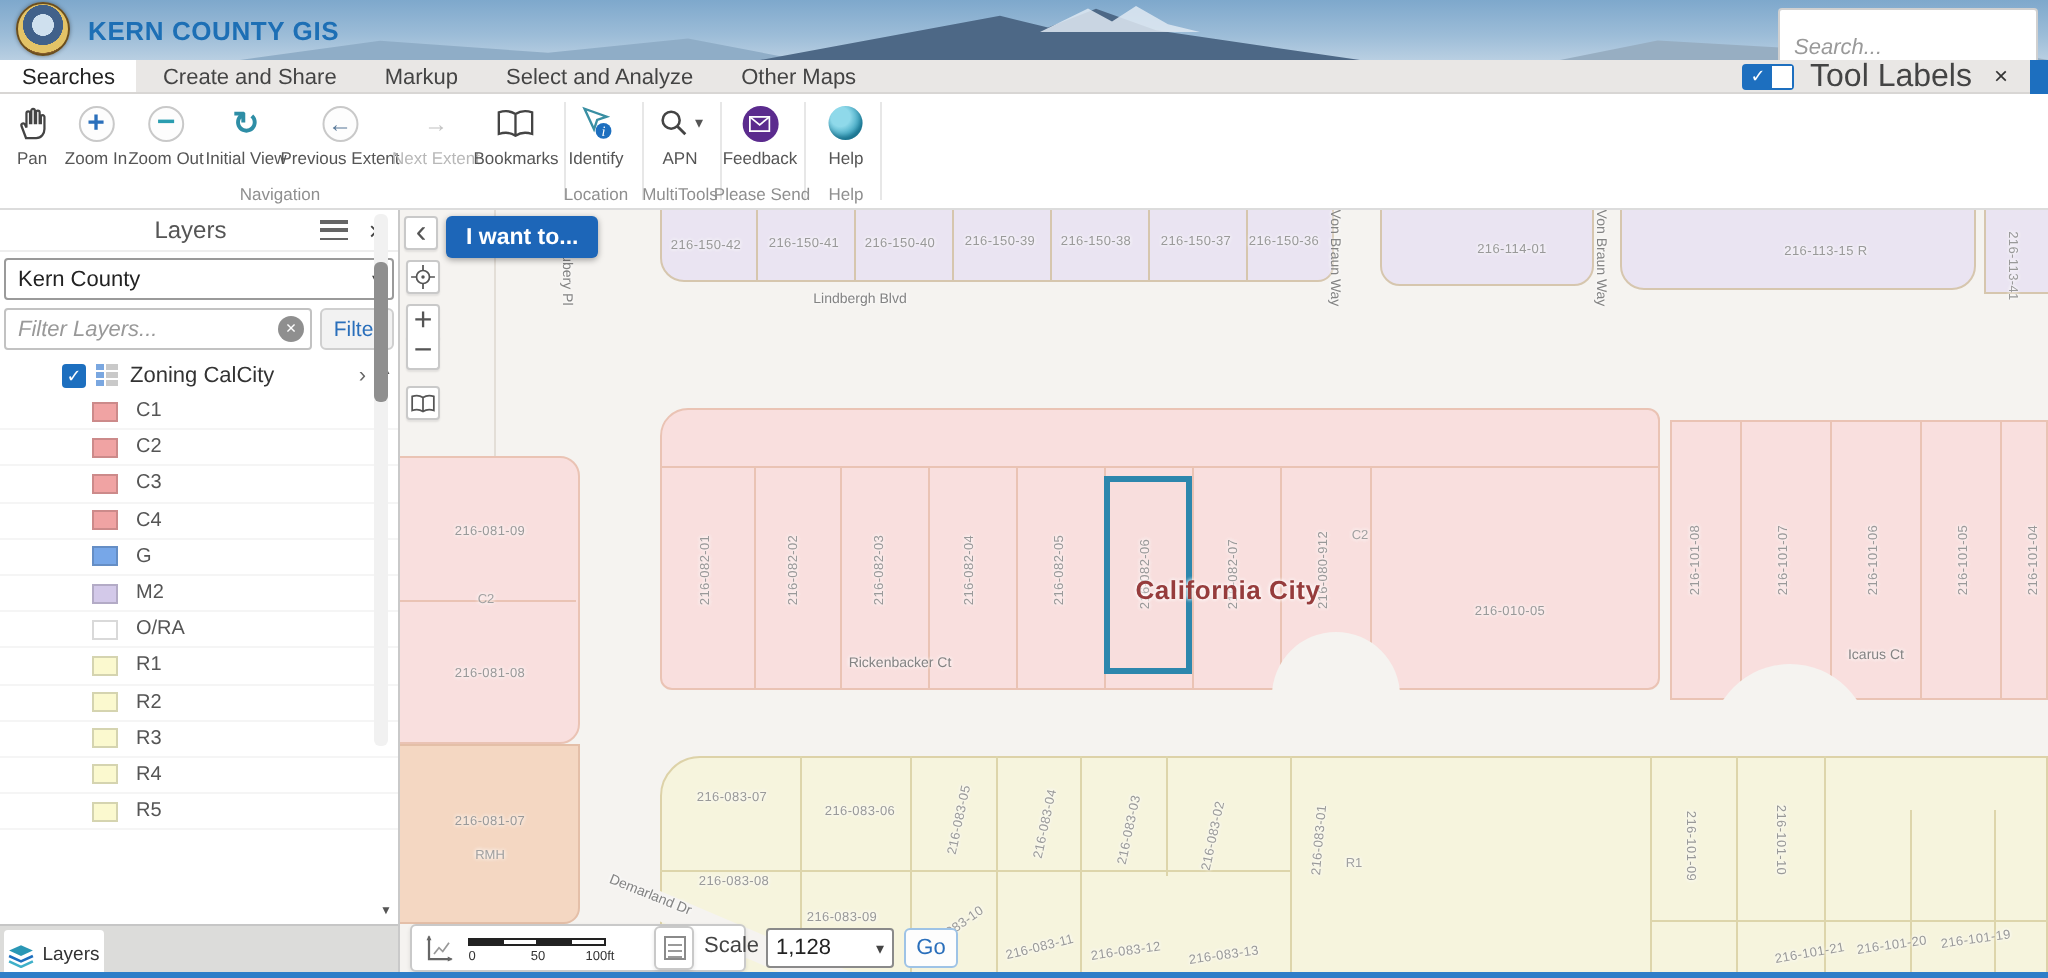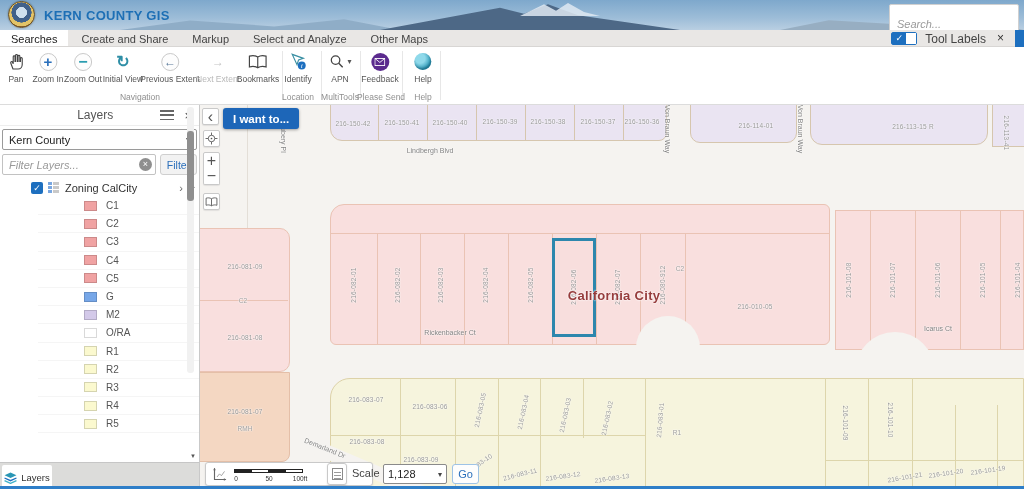--- a/index.html
+++ b/index.html
@@ -27,21 +27,21 @@
 
   
   .tabbar { position:relative; height:17px; background:#e9e7e5; border-bottom:1px solid #d8d6d4; display:flex; align-items:stretch; }
   .tab { font-size:11px; color:#444; padding:1px 11px 0; display:flex; align-items:center; cursor:pointer; white-space:nowrap; }
   .tab.active { background:#fff; color:#222; }
   .tab + .tab { margin-left:2px; }
   .tabbar-right { position:absolute; right:0; top:0; height:17px; display:flex; align-items:center; gap:8px; }
   .switch { width:26px; height:13px; border:1px solid #1d6fbf; border-radius:2px; display:flex; cursor:pointer; background:#fff; }
   .sw-on { width:14px; background:#1d6fbf; color:#fff; font-size:9px; line-height:11px; text-align:center; }
   .sw-knob { flex:1; background:#fff; }
-  .tl-text { font-size:12px; color:#444; }
+  .tl-text { font-size:16px; color:#444; }
   .tb-close { font-size:12px; color:#333; cursor:pointer; padding:0 3px; line-height:15px; }
   .tabbar-bluestrip { width:9px; height:17px; background:#1d6fbf; }
 
   
   .toolbar { position:relative; height:58px; background:#fff; border-bottom:1px solid #dcdcdc; }
   .tbtn { position:absolute; top:3px; transform:translateX(-50%); display:flex; flex-direction:column; align-items:center; gap:1px; cursor:pointer; }
   .ticon { height:23px; display:flex; align-items:center; justify-content:center; }
   .tlabel { font-size:8.5px; color:#555; white-space:nowrap; }
   .tbtn.disabled .tlabel { color:#b8b8b8; }
   .tgroup { position:absolute; top:45px; transform:translateX(-50%); font-size:8.5px; color:#8f8f8f; white-space:nowrap; }
@@ -74,21 +74,21 @@
   .p-filter input::placeholder { color:#999; }
   .fclear { position:absolute; right:4px; top:4px; width:13px; height:13px; border-radius:50%; background:#8f8f8f; color:#fff; font-size:9px; line-height:13px; text-align:center; cursor:pointer; }
   .fbtn { width:37px; height:21px; margin-left:4px; background:#f2f2f2; border:1px solid #cfcfcf; border-radius:3px; color:#2a6fbb; font-size:10.5px; cursor:pointer; font-family:"Liberation Sans",sans-serif; }
   .p-tree { height:18px; display:flex; align-items:center; padding-left:31px; gap:5px; position:relative; }
   .cbx { width:12px; height:12px; background:#1d6fbf; border-radius:2px; color:#fff; font-size:9px; line-height:12px; text-align:center; cursor:pointer; }
   .grp-icon { width:12px; height:12px; display:grid; grid-template-columns:4px 6px; grid-auto-rows:3px; gap:1px; }
   .grp-icon b { background:#7aa7e0; } .grp-icon i { background:#c9c9c9; }
   .tree-label { font-size:11px; color:#333; }
   .tree-chev { margin-left:auto; margin-right:16px; color:#666; font-size:11px; cursor:pointer; }
   .scroll-up { position:absolute; right:3px; top:4px; font-size:6px; color:#555; cursor:pointer; }
-  .legend { position:relative; height:273px; overflow:hidden;padding-left:38px; }
+  .legend { position:relative; height:273px; overflow:hidden; }
   .lrow { height:18.2px; display:flex; align-items:center; padding-left:46px; gap:9px; border-bottom:1px solid #f5f5f5; cursor:pointer; }
   .swatch { width:13px; height:10px; border:1px solid rgba(0,0,0,.15); flex:0 0 auto; }
   .llabel { font-size:10px; color:#555; }
   .sbar-track { position:absolute; right:5px; top:2px; width:7px; height:266px; background:#f1f1f1; border-radius:3px; }
   .sbar-thumb { position:absolute; right:5px; top:26px; width:7px; height:70px; background:#8f8f8f; border-radius:3px; cursor:pointer; }
   .scroll-dn { position:absolute; right:3px; bottom:30px; font-size:6px; color:#555; cursor:pointer; z-index:2; }
   .p-bottom { position:absolute; left:0; bottom:0; width:100%; height:27px; background:#dcdcda; border-top:1px solid #c6c6c6; }
   .p-tab { position:absolute; left:2px; top:2px; width:50px; height:25px; background:#fff; border-radius:2px 2px 0 0; display:flex; align-items:center; justify-content:center; gap:4px; cursor:pointer; }
   .p-tab-label { font-size:9.5px; color:#333; }
 
@@ -322,24 +322,20 @@
           <div class="lrow">
             <span class="swatch" style="background: rgb(240, 163, 163);"></span>
             <span class="llabel">C3</span>
           </div>
 
           <div class="lrow">
             <span class="swatch" style="background: rgb(240, 163, 163);"></span>
             <span class="llabel">C4</span>
           </div>
 
-          <div class="lrow">
-            <span class="swatch" style="background: rgb(240, 163, 163);"></span>
-            <span class="llabel">C5</span>
-          </div>
 
 
           <div class="lrow">
             <span class="swatch" style="background: rgb(119, 167, 232);"></span>
             <span class="llabel">G</span>
           </div>
 
 
           <div class="lrow">
             <span class="swatch" style="background: rgb(211, 201, 233);"></span>

